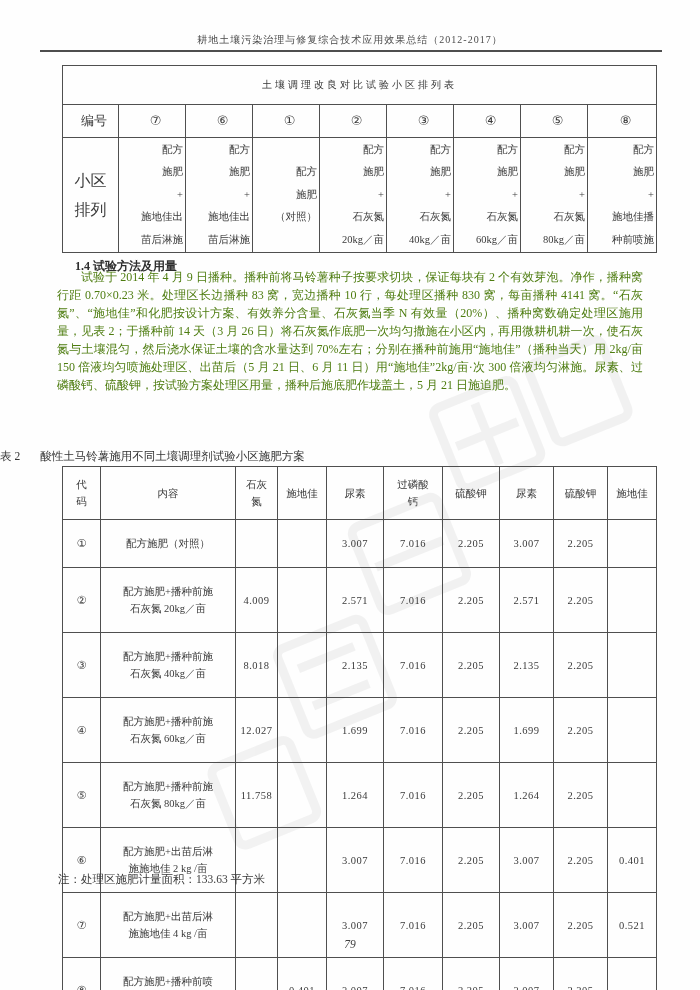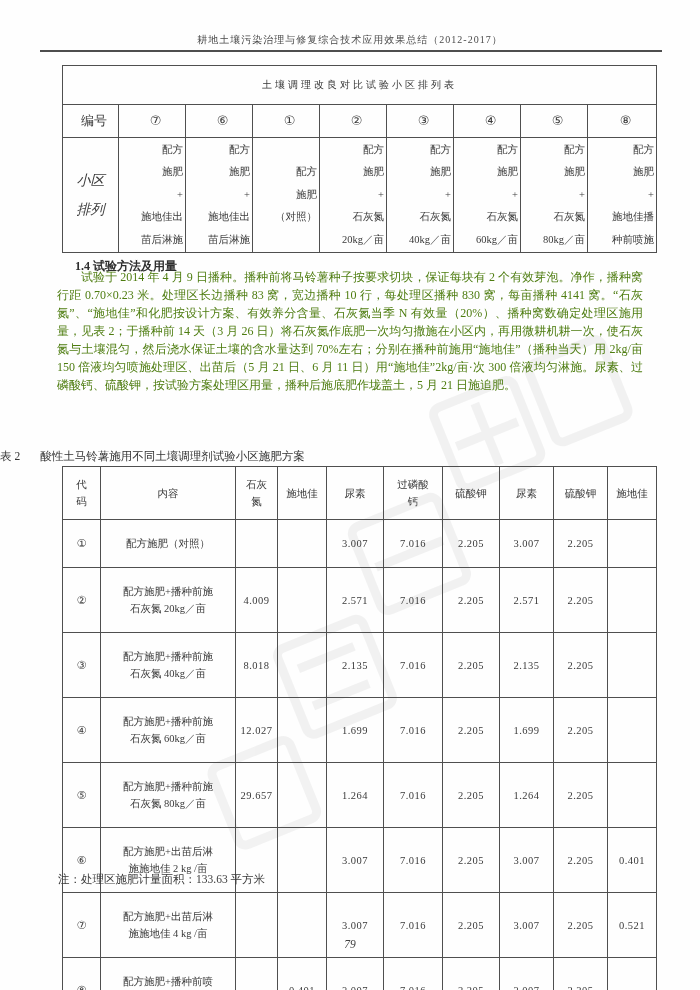--- a/index.html
+++ b/index.html
@@ -18,21 +18,21 @@
     border-bottom:2px solid #4e4e4e;
   }
   
   table{border-collapse:collapse;table-layout:fixed;}
   td,th{border:1px solid #4f4f4f;font-weight:normal;text-align:center;
         vertical-align:middle;white-space:pre-line;overflow:hidden;}
   
   .table1{position:absolute;left:62px;top:65px;width:594px;font-size:10.5px;color:#3a3a3a;}
   .t1-title{height:36px;font-size:10px;letter-spacing:3px;color:#353535;}
   .t1-corner,.t1-num{height:30px;font-size:13px;padding-left:8px;}
-  .t1-rowlabel{line-height:29px;font-size:14px;font-style:italic;}
+  .t1-rowlabel{line-height:29px;font-size:16px;}
   .t1-treat{height:112px;line-height:22.4px;padding:1px 2px;font-size:10.5px;text-align:right;}
   
   .section-heading{position:absolute;left:75px;top:258px;font-size:12px;font-weight:bold;color:#2e2e2e;}
   .body-paragraph{
     position:absolute;left:57px;top:268px;width:586px;margin:0;
     font-size:12px;line-height:18px;text-align:justify;text-indent:2em;color:#4d7c0f;
   }
   
   .caption{position:absolute;left:0;top:449px;width:100%;text-align:left;font-size:11.5px;color:#333;}
   .caption .cap-title{margin-left:20px;}
@@ -228,21 +228,21 @@
           <td class="t2-num">7.016</td>
           <td class="t2-num">2.205</td>
           <td class="t2-num">1.699</td>
           <td class="t2-num">2.205</td>
           <td class="t2-num"></td>
         </tr>
         <tr class="t2-row">
           <td class="t2-code">⑤</td>
           <td class="t2-content">配方施肥+播种前施
 石灰氮 80kg／亩</td>
-          <td class="t2-num">29.657</td>
+          <td class="t2-num">11.758</td>
           <td class="t2-num"></td>
           <td class="t2-num">1.264</td>
           <td class="t2-num">7.016</td>
           <td class="t2-num">2.205</td>
           <td class="t2-num">1.264</td>
           <td class="t2-num">2.205</td>
           <td class="t2-num"></td>
         </tr>
         <tr class="t2-row">
           <td class="t2-code">⑥</td>

